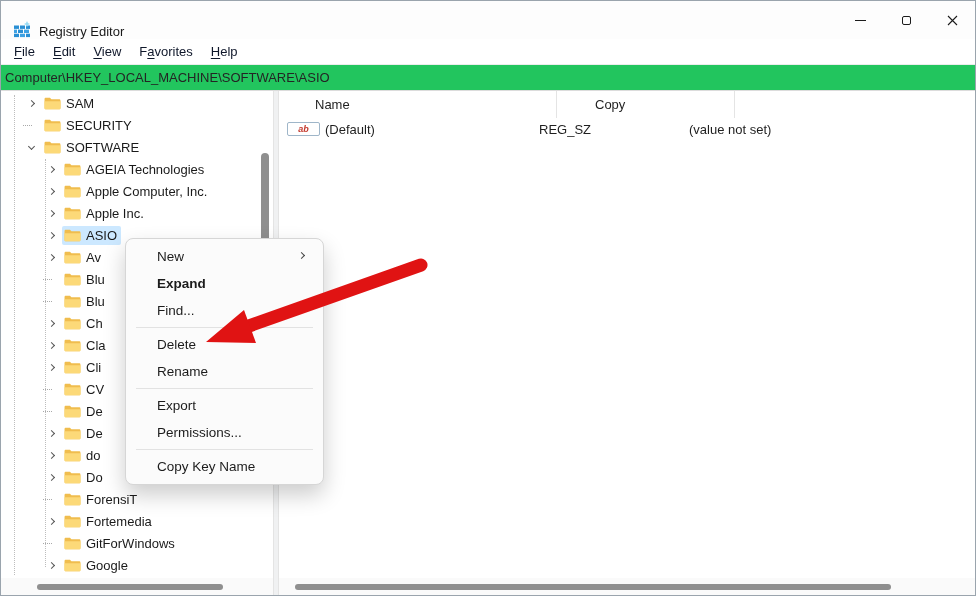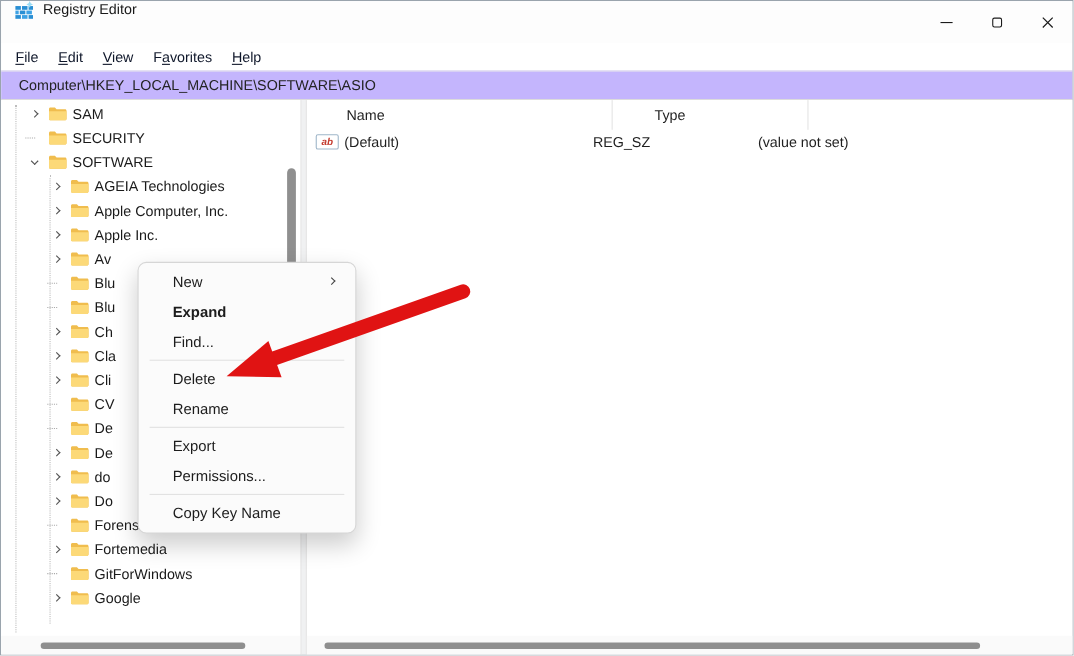--- a/index.html
+++ b/index.html
@@ -5,38 +5,38 @@
   * { margin:0; padding:0; box-sizing:border-box; }
   html,body { background:#e8e8e8; }
   body { font-family:"Liberation Sans", sans-serif; color:#1a1a1a; }
 
   .window {
     position:relative; width:976px; height:596px; background:#ffffff;
     border:1px solid #9aa4ad; overflow:hidden;
   }
 
   
-  .titlebar { height:38px; display:flex; align-items:flex-start; background:#fdfdfd; }
+  .titlebar { height:38px; display:flex; align-items:flex-end; background:#fdfdfd; }
   .app-icon { margin:0 8px 0 12px; width:18px; height:18px; flex:0 0 auto; }
   .title-text { font-size:13px; color:#191919; }
   .win-controls { margin-left:auto; display:flex; height:100%; }
   .win-btn { width:46px; height:100%; display:flex; align-items:center; justify-content:center; }
   .glyph-min { width:11px; height:1px; background:#1b1b1b; display:block; }
   .glyph-max { width:9px; height:9px; border:1px solid #1b1b1b; border-radius:2px; display:block; }
 
   
   .menubar { height:25px; display:flex; align-items:center; padding-left:4px; background:#ffffff; font-size:13px; }
   .menu-item { padding:3px 9px; color:#0f172a; }
   .menu-item .key { text-decoration:underline; text-underline-offset:2px; }
 
   
   .addressbar {
-    height:27px; display:flex; align-items:center; padding-left:16px;
+    height:27px; display:flex; align-items:center; padding-left:4px;
     border-top:1px solid #ececec; border-bottom:1px solid #dcdcdc;
-    font-size:13px; color:#242424; background:#c4b5fd;
+    font-size:13px; color:#242424; background:#22c55e;
   }
 
   
   .body { position:relative; display:flex; height:504px; background:#ffffff; }
 
   .tree-panel { position:relative; width:272px; height:100%; background:#ffffff; overflow:hidden; }
   .panel-divider { width:6px; background:#f0f1f2; border-left:1px solid #e4e4e4; border-right:1px solid #e4e4e4; }
   .list-panel { position:relative; flex:1; height:100%; background:#ffffff; }
 
   
@@ -65,21 +65,21 @@
   .hcell { height:100%; display:flex; align-items:center; padding-left:8px; border-right:1px solid #e4e4e4;margin-left:28px; }
   .hcell.c-name { width:250px; }
   .hcell.c-type { width:150px; padding-left:10px; }
   .hcell.c-data { flex:1; padding-left:10px; border-right:none; }
   .list-row { display:flex; height:22px; align-items:center; font-size:13px; color:#1f1f1f; }
   .rcell { display:flex; align-items:center; padding-left:8px; }
   .rcell.c-name { width:250px; gap:5px; }
   .rcell.c-type { width:150px; padding-left:10px; }
   .rcell.c-data { flex:1; padding-left:10px; }
   .ab-icon {
-    width:21px; height:14px; background:#ffffff; border:1px solid #9fb6c9;
+    width:33px; height:14px; background:#ffffff; border:1px solid #9fb6c9;
     border-radius:2px; display:flex; align-items:center; justify-content:center;
     font-size:9px; font-weight:bold; color:#c43a2e; font-style:italic; flex:0 0 auto;
   }
 
   
   .context-menu {
     position:absolute; left:124px; top:237px; width:199px; z-index:50;
     background:#fbfbfb; border:1px solid #d6d6d6; border-radius:8px;
     box-shadow:0 10px 22px rgba(0,0,0,0.20); padding:4px 0; font-size:13.5px;
   }
@@ -213,20 +213,32 @@
         <path d="M0.5 1.8C0.5 1 1 0.5 1.8 0.5H5.6L7 2H14.2C15 2 15.5 2.5 15.5 3.3V10.2C15.5 11 15 11.5 14.2 11.5H1.8C1 11.5 0.5 11 0.5 10.2Z" fill="#f0bd4e"></path>
         <path d="M0.5 3.8H15.5V10.2C15.5 11 15 11.5 14.2 11.5H1.8C1 11.5 0.5 11 0.5 10.2Z" fill="#fcd978"></path>
       </svg>
       <span class="tree-label">Apple Inc.</span>
     </span>
   </div>
           <div class="tree-row lvl2">
     <span class="chev-slot">
               <span class="chev"></span>
             </span>
+    <span class="node selected">
+      <svg class="folder-svg" viewBox="0 0 16 12">
+        <path d="M0.5 1.8C0.5 1 1 0.5 1.8 0.5H5.6L7 2H14.2C15 2 15.5 2.5 15.5 3.3V10.2C15.5 11 15 11.5 14.2 11.5H1.8C1 11.5 0.5 11 0.5 10.2Z" fill="#f0bd4e"></path>
+        <path d="M0.5 3.8H15.5V10.2C15.5 11 15 11.5 14.2 11.5H1.8C1 11.5 0.5 11 0.5 10.2Z" fill="#fcd978"></path>
+      </svg>
+      <span class="tree-label">ASIO</span>
+    </span>
+  </div>
+          <div class="tree-row lvl2">
+    <span class="chev-slot">
+              <span class="chev"></span>
+            </span>
     <span class="node">
       <svg class="folder-svg" viewBox="0 0 16 12">
         <path d="M0.5 1.8C0.5 1 1 0.5 1.8 0.5H5.6L7 2H14.2C15 2 15.5 2.5 15.5 3.3V10.2C15.5 11 15 11.5 14.2 11.5H1.8C1 11.5 0.5 11 0.5 10.2Z" fill="#f0bd4e"></path>
         <path d="M0.5 3.8H15.5V10.2C15.5 11 15 11.5 14.2 11.5H1.8C1 11.5 0.5 11 0.5 10.2Z" fill="#fcd978"></path>
       </svg>
       <span class="tree-label">Av</span>
     </span>
   </div>
           <div class="tree-row lvl2">
     <span class="chev-slot">
@@ -404,21 +416,21 @@
     </div>
 
     <div class="panel-divider"></div>
 
     <div class="list-panel">
       <div class="list-header">
         <div class="hcell c-name">
             <span>Name</span>
           </div>
         <div class="hcell c-type">
-            <span>Type</span>
+            <span>Copy</span>
           </div>
       </div>
       <div class="list-row">
         <div class="rcell c-name">
           <span class="ab-icon">
               <span>ab</span>
             </span>
           <span>(Default)</span>
         </div>
         <div class="rcell c-type">

